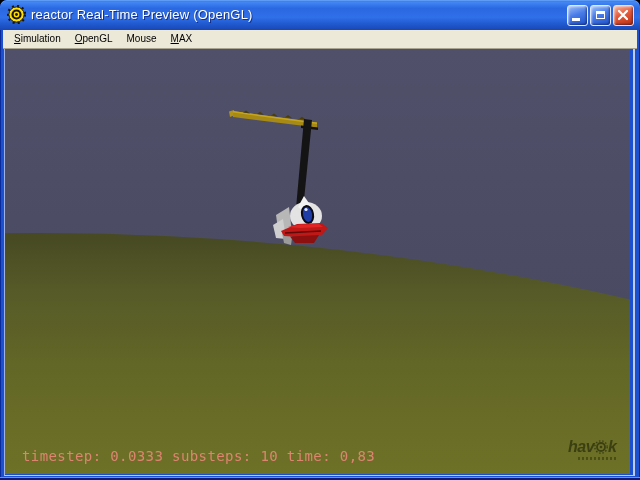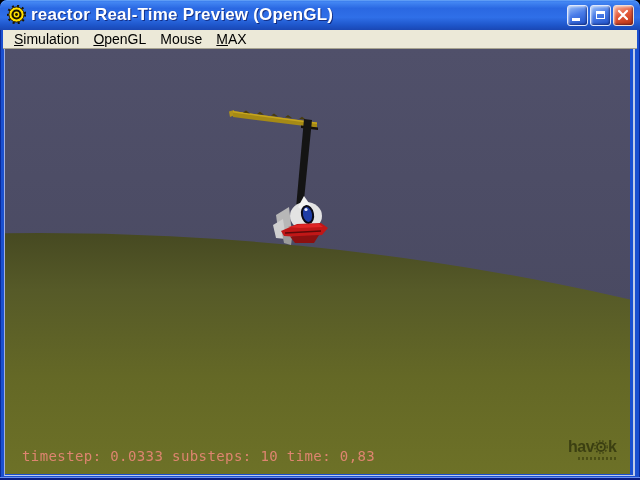--- a/index.html
+++ b/index.html
@@ -18,21 +18,21 @@
   
   .titlebar{
     position:absolute;left:0;top:0;width:640px;height:30px;
     background:linear-gradient(180deg,#1e5cd8 0%,#4488f4 6%,#2a68e2 28%,#2f6fe8 58%,#1d54c8 86%,#1a47b4 100%);
     border-radius:7px 7px 0 0;
     box-shadow:inset 0 1px 0 #5e9cf5;
   }
   .title-icon{position:absolute;left:7px;top:5px;width:19px;height:19px;}
   .title-text{
     position:absolute;left:31px;top:0;line-height:29px;
-    color:#fff;font-size:17px;font-weight:bold;letter-spacing:.2px;
+    color:#fff;font-size:13px;font-weight:normal;letter-spacing:.2px;
     text-shadow:1px 1px 0 rgba(0,0,60,.55);
     white-space:nowrap;
   }
   .controls{position:absolute;right:6px;top:5px;display:flex;gap:2px;}
   .ctl{
     width:21px;height:21px;border-radius:3px;position:relative;
     border:1px solid #dfe8fd;box-sizing:border-box;
     box-shadow:inset -1px -1px 2px rgba(0,0,40,.45), inset 1px 1px 2px rgba(255,255,255,.55);
     cursor:default;
   }
@@ -42,21 +42,21 @@
   .glyph-max{position:absolute;left:5px;top:5px;width:9px;height:8px;border:1px solid #fff;border-top:3px solid #fff;box-sizing:border-box;}
   
   .menubar{
     position:absolute;left:3px;right:3px;top:30px;height:19px;
     background:#ece9d8;border-bottom:1px solid #a8a490;
     display:flex;align-items:stretch;box-sizing:border-box;
     padding-left:4px;
   }
   .menu-item{
     display:inline-block;line-height:18px;padding:0 7px;
-    font-size:14px;color:#000;cursor:default;white-space:nowrap;text-align:center;
+    font-size:10px;color:#000;cursor:default;white-space:nowrap;text-align:center;
   }
   .menu-item.ak::first-letter{text-decoration:underline;}
   
   .frame{
     position:absolute;left:4px;top:49px;width:628px;height:426px;
     border-left:1px solid #9fb0e2;border-right:2px solid #c0cbe8;border-bottom:1px solid #c0cbe8;
     box-sizing:content-box;
   }
   .viewport{
     position:relative;width:625px;height:425px;overflow:hidden;
@@ -65,21 +65,21 @@
   .scene{position:absolute;left:0;top:0;}
   
   .status-text{
     position:absolute;left:17px;top:399px;
     font-family:"DejaVu Sans Mono",monospace;
     font-size:14px;letter-spacing:.4px;
     color:#de8570;white-space:pre;
   }
   .brand{
     position:absolute;right:2px;top:390px;width:60px;
-    color:#383c10;opacity:.92;text-align:left;
+    color:#383c10;opacity:.92;text-align:left;font-style:italic;
   }
   .brand-row{display:flex;align-items:center;font-weight:bold;font-size:16px;letter-spacing:-.5px;line-height:16px;}
   .brand-gear{width:14px;height:14px;margin:0 0px;}
   .brand-tagline{
     width:38px;height:3px;margin:2px 0 0 10px;
     background:repeating-linear-gradient(90deg,#3c400f 0 2px,transparent 2px 4px);
     opacity:.75;
   }
   
   .bottom-glow{position:absolute;left:0;right:0;bottom:2px;height:1px;background:#6a8fee;}

